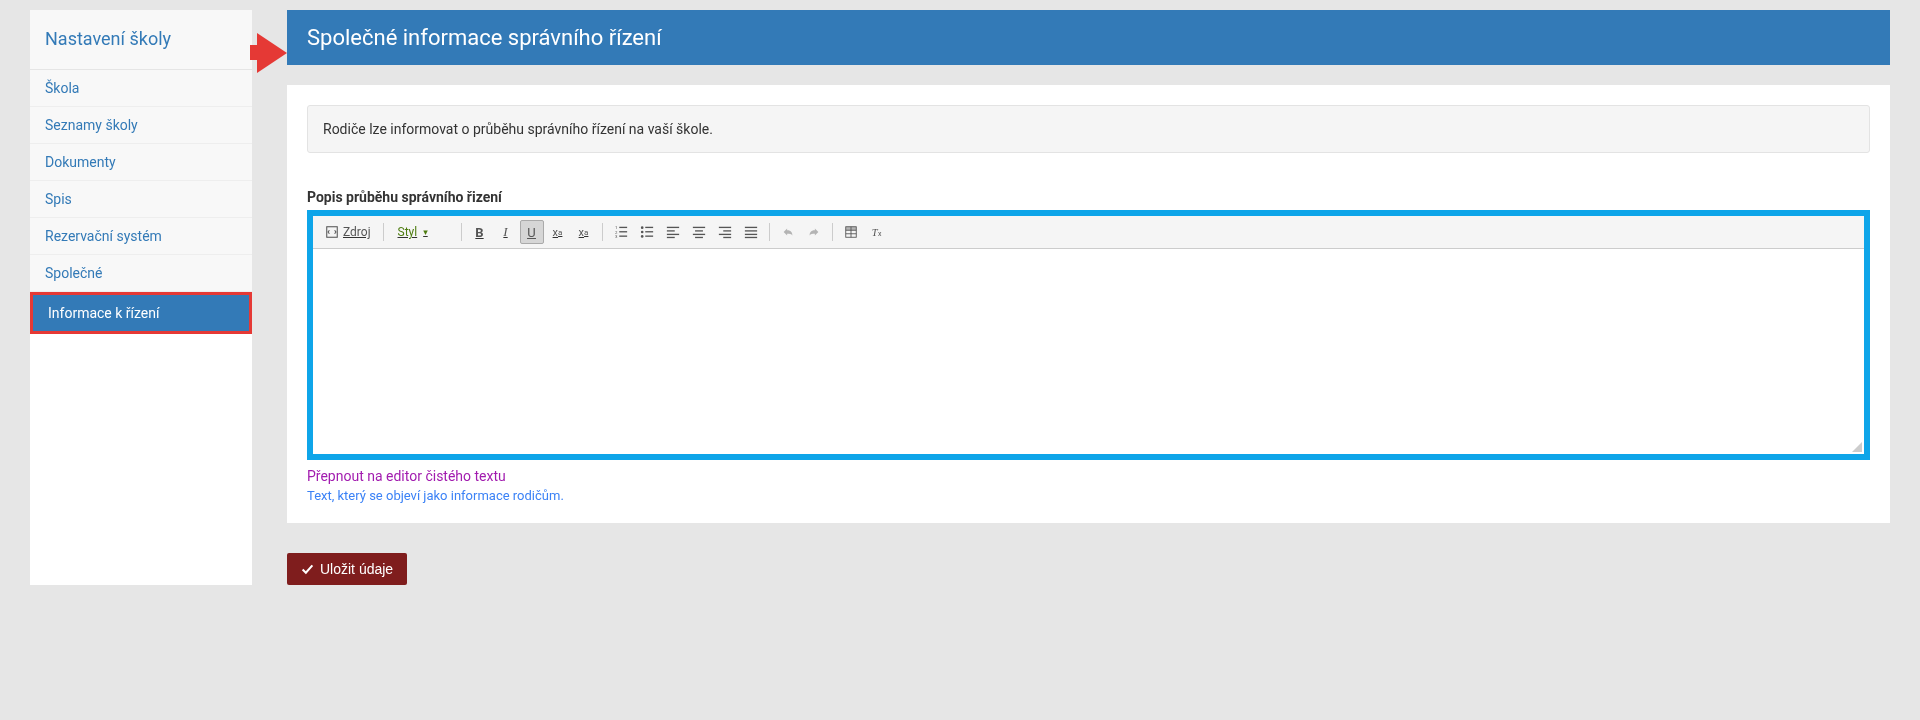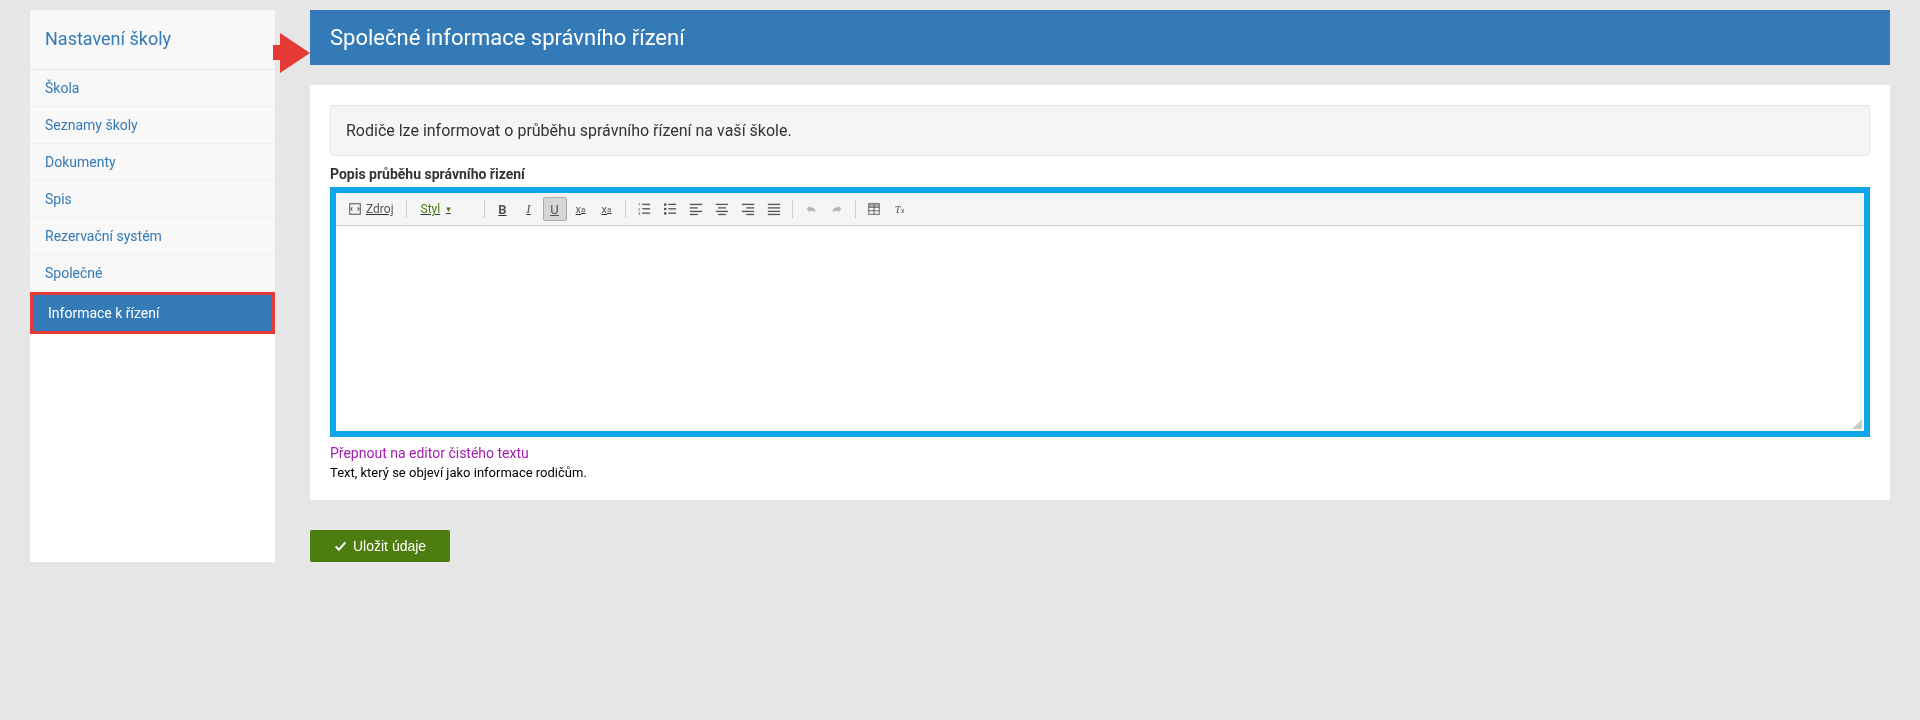--- a/index.html
+++ b/index.html
@@ -12,21 +12,21 @@
       background-color: #e6e6e6;
       font-size: 14px;
       color: #333;
     }
     .container {
       display: flex;
       padding: 10px 30px;
       gap: 35px;
     }
     .sidebar {
-      width: 245px;
+      width: 222px;
       background: #fff;
       position: relative;
     }
     .sidebar-title {
       padding: 18px 15px 20px 15px;
       font-size: 18px;
       color: #337ab7;
       font-weight: 400;
       border-bottom: 1px solid #e5e5e5;
       background: #f8f8f8;
@@ -76,22 +76,22 @@
     .content-panel {
       background: #fff;
       padding: 20px;
       margin-top: 20px;
     }
     .info-box {
       background: #f5f5f5;
       border: 1px solid #e3e3e3;
       border-radius: 3px;
       padding: 15px;
-      margin-bottom: 10px;
-      font-size: 16px;
+      margin-bottom: 36px;
+      font-size: 14px;
       color: #333;
     }
     .field-label {
       font-weight: 700;
       font-size: 14px;
       margin-bottom: 5px;
       display: block;
     }
     .editor-container {
       border: 6px solid #0ea5e9;
@@ -167,28 +167,28 @@
     }
     .switch-link {
       color: #a21caf;
       font-size: 14px;
       margin-top: 8px;
       display: inline-block;
       cursor: pointer;
     }
     .help-text {
       font-size: 13px;
-      color: #000000;
+      color: #3b82f6;
       margin-top: 4px;
     }
     .save-btn {
-      background: #4d7c0f;
+      background: #7f1d1d;
       color: #fff;
       border: none;
-      padding: 8px 24px;
+      padding: 8px 14px;
       font-size: 14px;
       cursor: pointer;
       margin-top: 30px;
       display: inline-flex;
       align-items: center;
       gap: 6px;
       border-radius: 2px;
     }
     svg {
       display: block;

